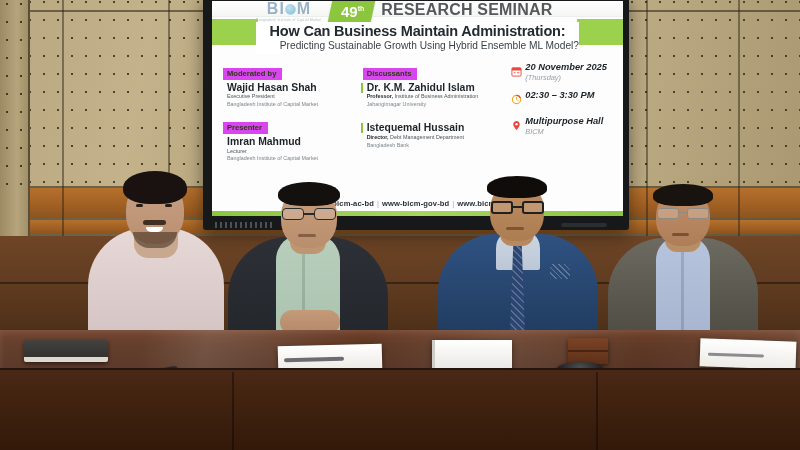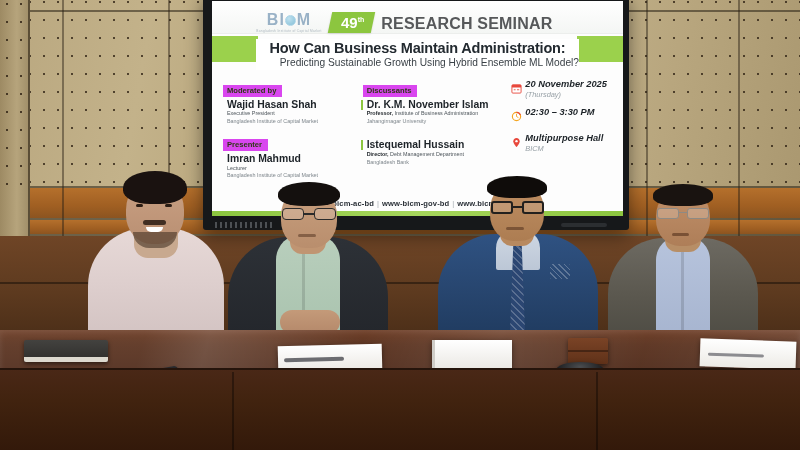--- a/index.html
+++ b/index.html
@@ -66,21 +66,21 @@
     background:#2b2e31; border-radius:2px;
   }
 
   
   .slide {
     position:absolute; inset:0; background:#fdfdfd;
     font-family:"Liberation Sans", sans-serif;
     overflow:hidden;
   }
   .slide-top {
-    position:relative; height:33px; display:flex; align-items:flex-end;
+    position:relative; height:16px; display:flex; align-items:flex-start;
     background:linear-gradient(180deg,#ffffff,#f4f6f4);
     border-bottom:1px solid #eceeec;
   }
   .logo-wrap {
     width:112px; display:flex; flex-direction:column; align-items:center; justify-content:center;
     padding-left:42px; opacity:.62;
   }
   .logo-text {
     font-size:16px; font-weight:700; letter-spacing:1px; color:#5f86a8;
     display:flex; align-items:center; line-height:1;
@@ -254,21 +254,21 @@
             <div class="person">
               <div class="p-name">Imran Mahmud</div>
               <div class="p-role">Lecturer</div>
               <div class="p-org">Bangladesh Institute of Capital Market</div>
             </div>
           </div>
 
           <div class="col col-b">
             <div class="tag">Discussants</div>
             <div class="person bar">
-              <div class="p-name">Dr. K.M. November Islam</div>
+              <div class="p-name">Dr. K.M. Zahidul Islam</div>
               <div class="p-role"><b>Professor,</b><span> Institute of Business Administration</span></div>
               <div class="p-org">Jahangirnagar University</div>
             </div>
             <div class="person bar" style="margin-top:13px;">
               <div class="p-name">Istequemal Hussain</div>
               <div class="p-role"><b>Director,</b><span> Debt Management Department</span></div>
               <div class="p-org">Bangladesh Bank</div>
             </div>
           </div>
 

